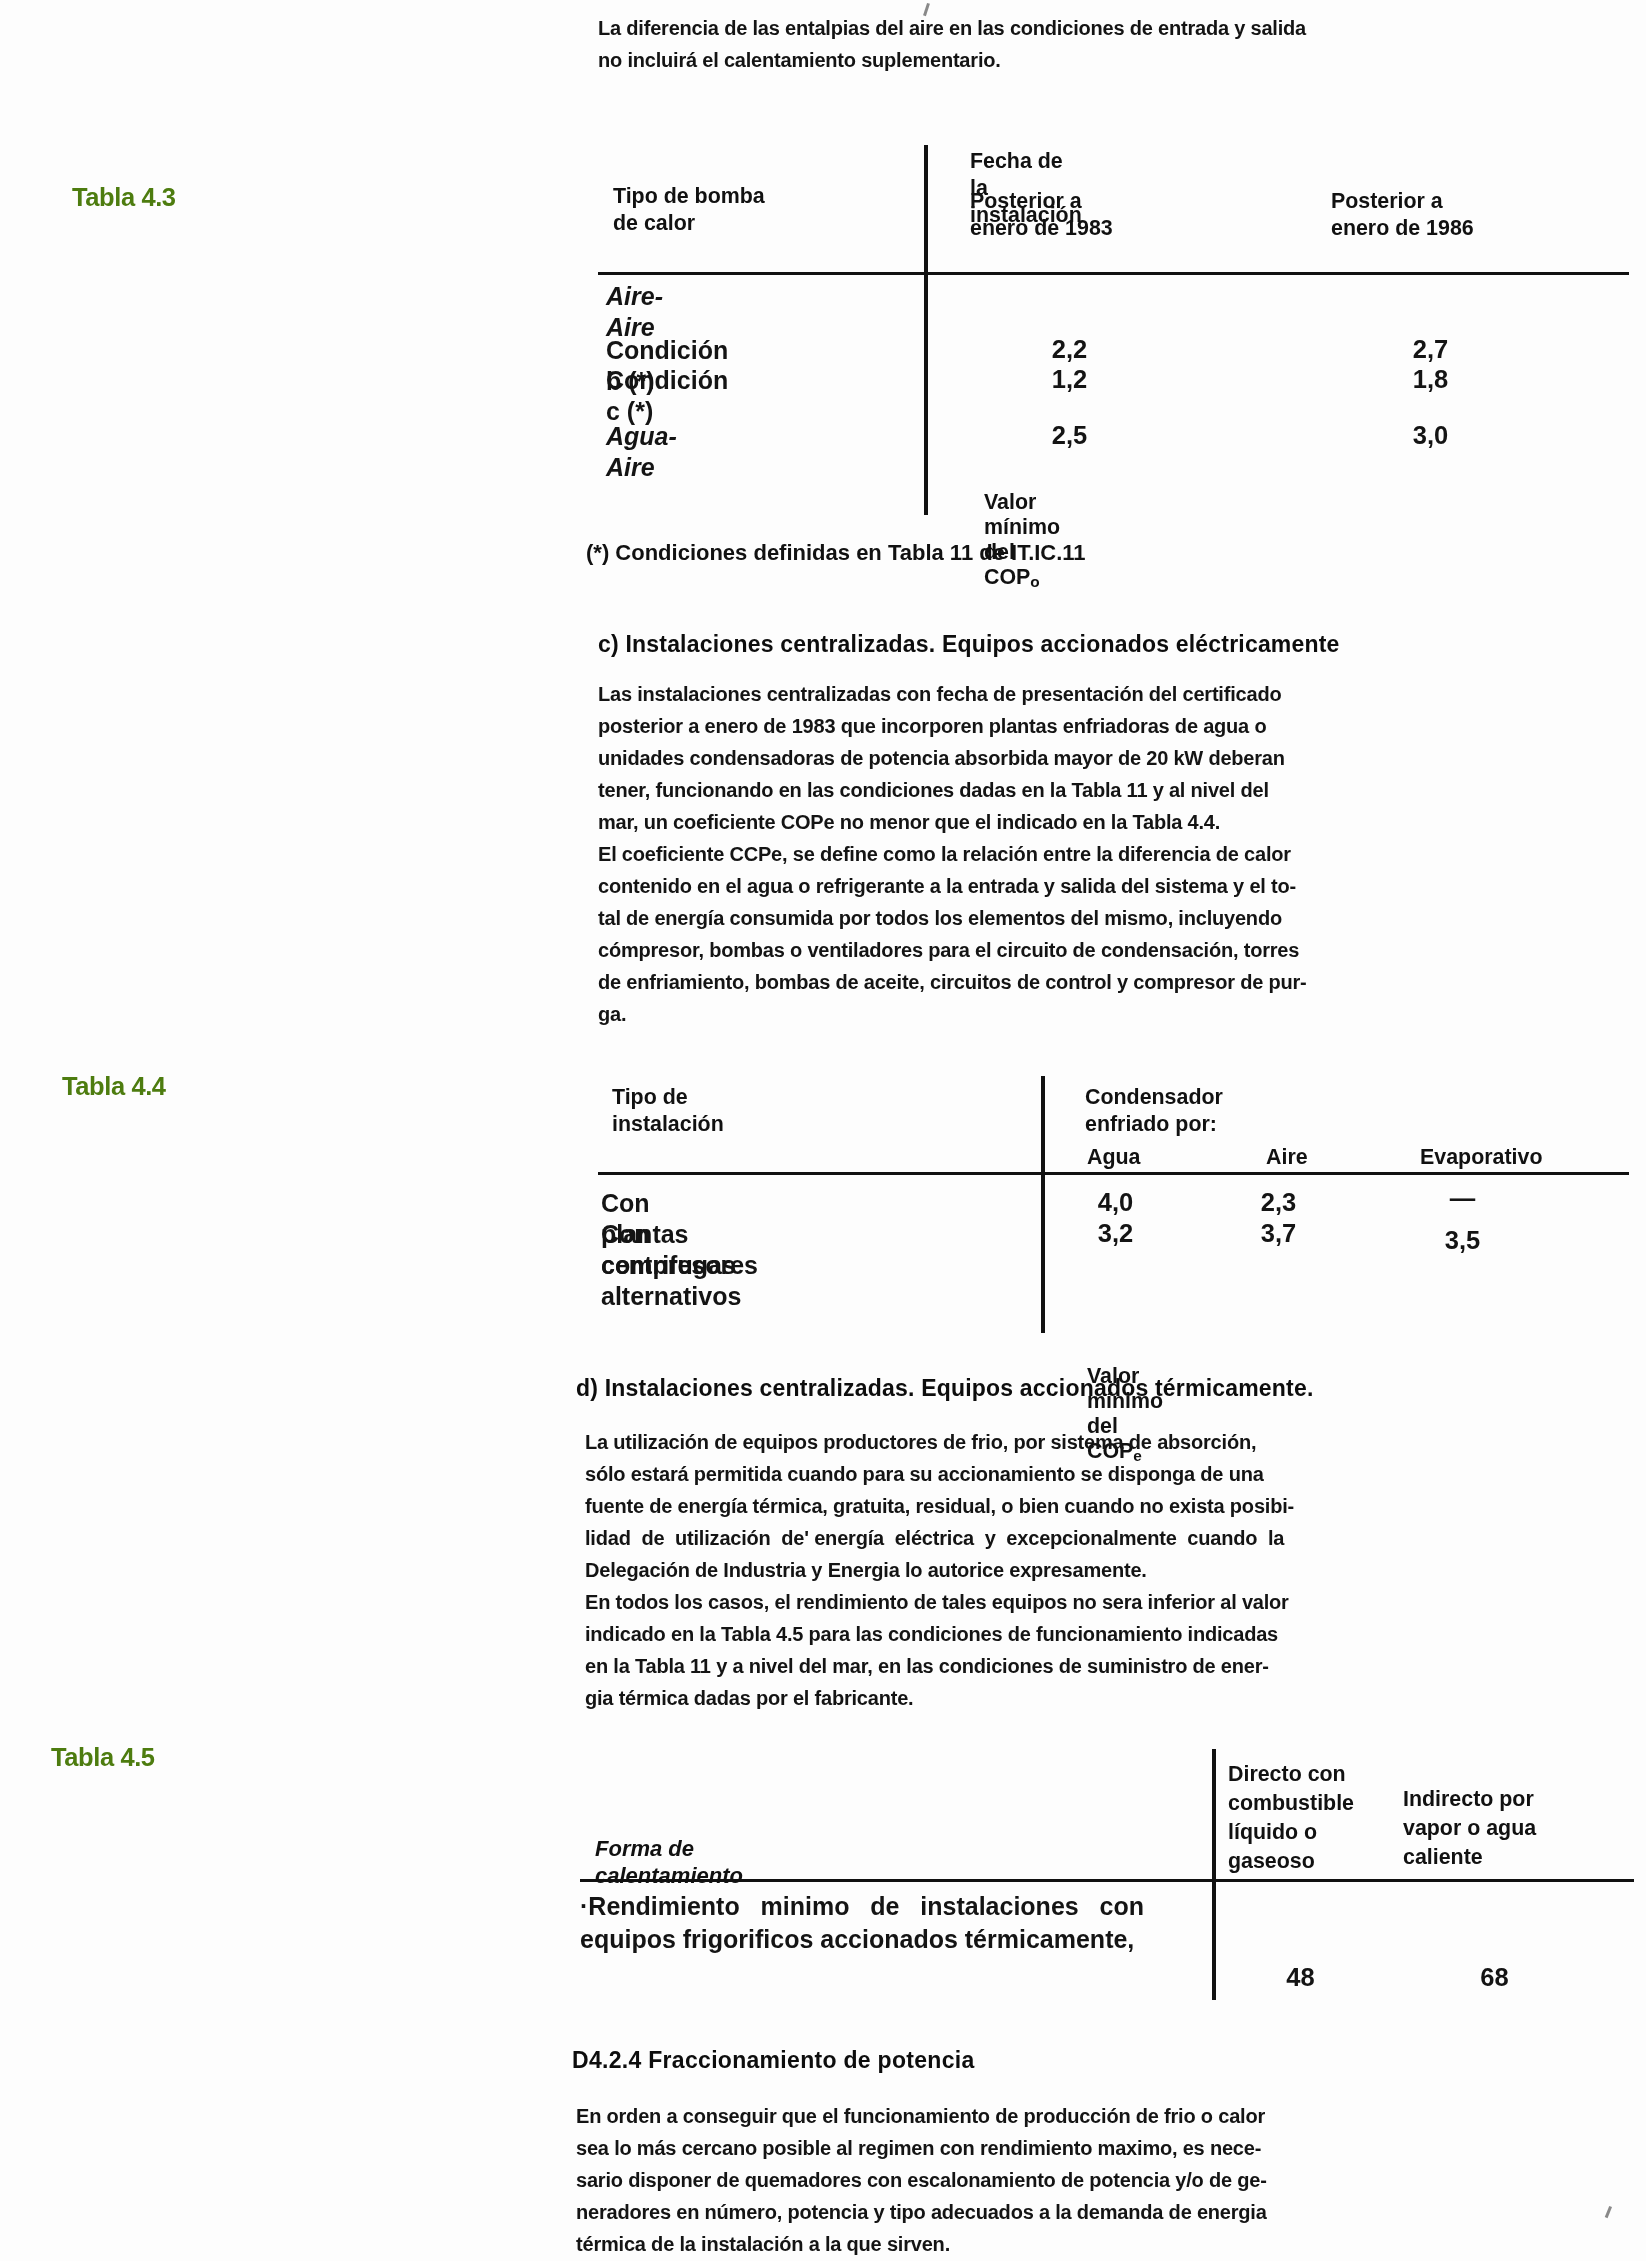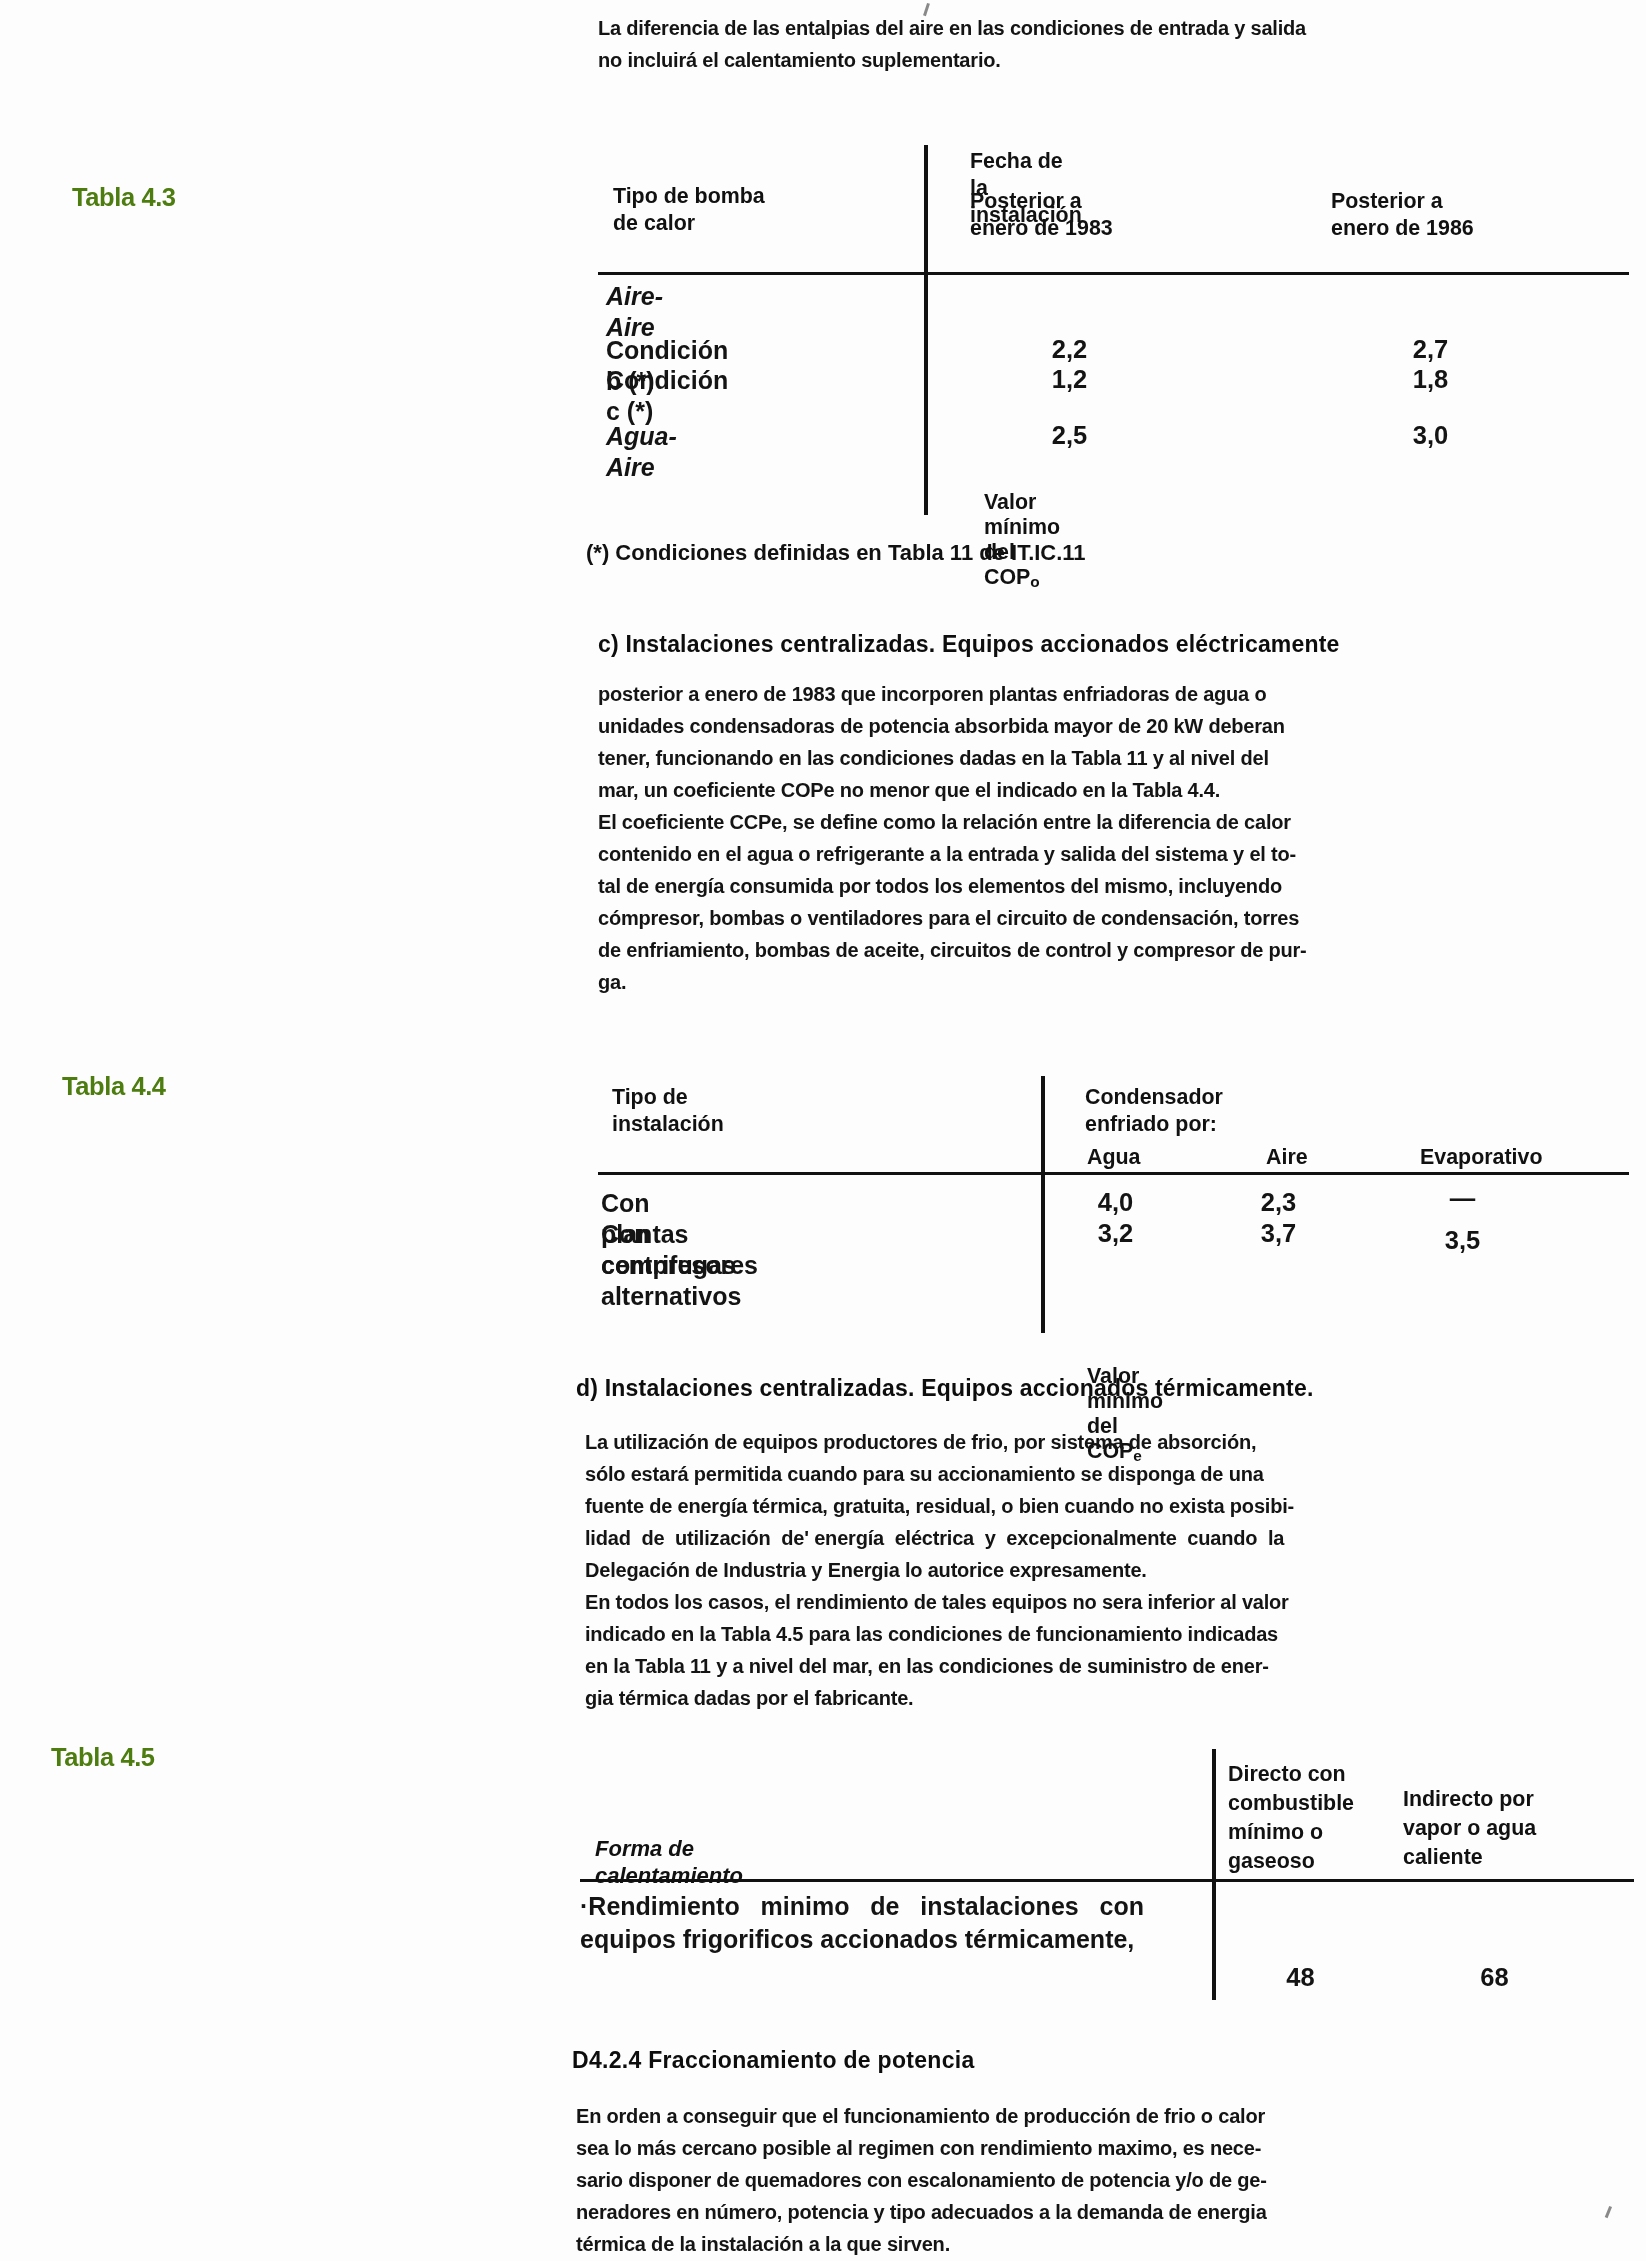--- a/index.html
+++ b/index.html
@@ -158,20 +158,21 @@
     <div class="note" style="left:984px; top:490px;">
       <span>Valor mínimo del COP</span><span class="sub">o</span>
     </div>
   </div>
 
   <div class="footnote" style="left:586px; top:540px;">(*)  Condiciones definidas en Tabla 11 de IT.IC.11</div>
 
   <div class="blk para-head" style="left:598px; top:631px;">c)  Instalaciones centralizadas. Equipos accionados eléctricamente</div>
 
   <div class="blk body-text" style="left:598px; top:678px; width:1041px;">
+    <span class="ln">Las instalaciones centralizadas con fecha de presentación del certificado</span>
     <span class="ln">posterior a enero de 1983 que incorporen plantas enfriadoras de agua o</span>
     <span class="ln">unidades condensadoras de potencia absorbida mayor de 20 kW deberan</span>
     <span class="ln">tener, funcionando en las condiciones dadas en la Tabla 11 y al nivel del</span>
     <span class="ln">mar, un coeficiente COPe no menor que el indicado en la Tabla 4.4.</span>
     <span class="ln">El coeficiente CCPe, se define como la relación entre la diferencia de calor</span>
     <span class="ln">contenido en el agua o refrigerante a la entrada y salida del sistema y el to-</span>
     <span class="ln">tal de energía consumida por todos los elementos del mismo, incluyendo</span>
     <span class="ln">cómpresor, bombas o ventiladores para el circuito de condensación, torres</span>
     <span class="ln">de enfriamiento, bombas de aceite, circuitos de control y compresor de pur-</span>
     <span class="ln">ga.</span>
@@ -224,21 +225,21 @@
 
   <div class="tbl">
     <div class="vrule" style="left:1212px; top:1749px; height:251px;"></div>
     <div class="hrule" style="left:580px; top:1879px; width:1054px;"></div>
 
     <div class="cellhead italic" style="left:595px; top:1835px; font-size:22px;">Forma de calentamiento</div>
 
     <div class="cellhead" style="left:1228px; top:1760px; width:165px; line-height:29px;">
       <span style="display:block">Directo con</span>
       <span style="display:block">combustible</span>
-      <span style="display:block">mínimo o</span>
+      <span style="display:block">líquido o</span>
       <span style="display:block">gaseoso</span>
     </div>
     <div class="cellhead" style="left:1403px; top:1785px; width:173px; line-height:29px;">
       <span style="display:block">Indirecto por</span>
       <span style="display:block">vapor o agua</span>
       <span style="display:block">caliente</span>
     </div>
 
     <div class="rowlabel" style="left:580px; top:1890px; width:609px; line-height:33px; font-size:25px;">
       <span style="display:block; white-space:pre">·Rendimiento   minimo   de   instalaciones   con</span>

